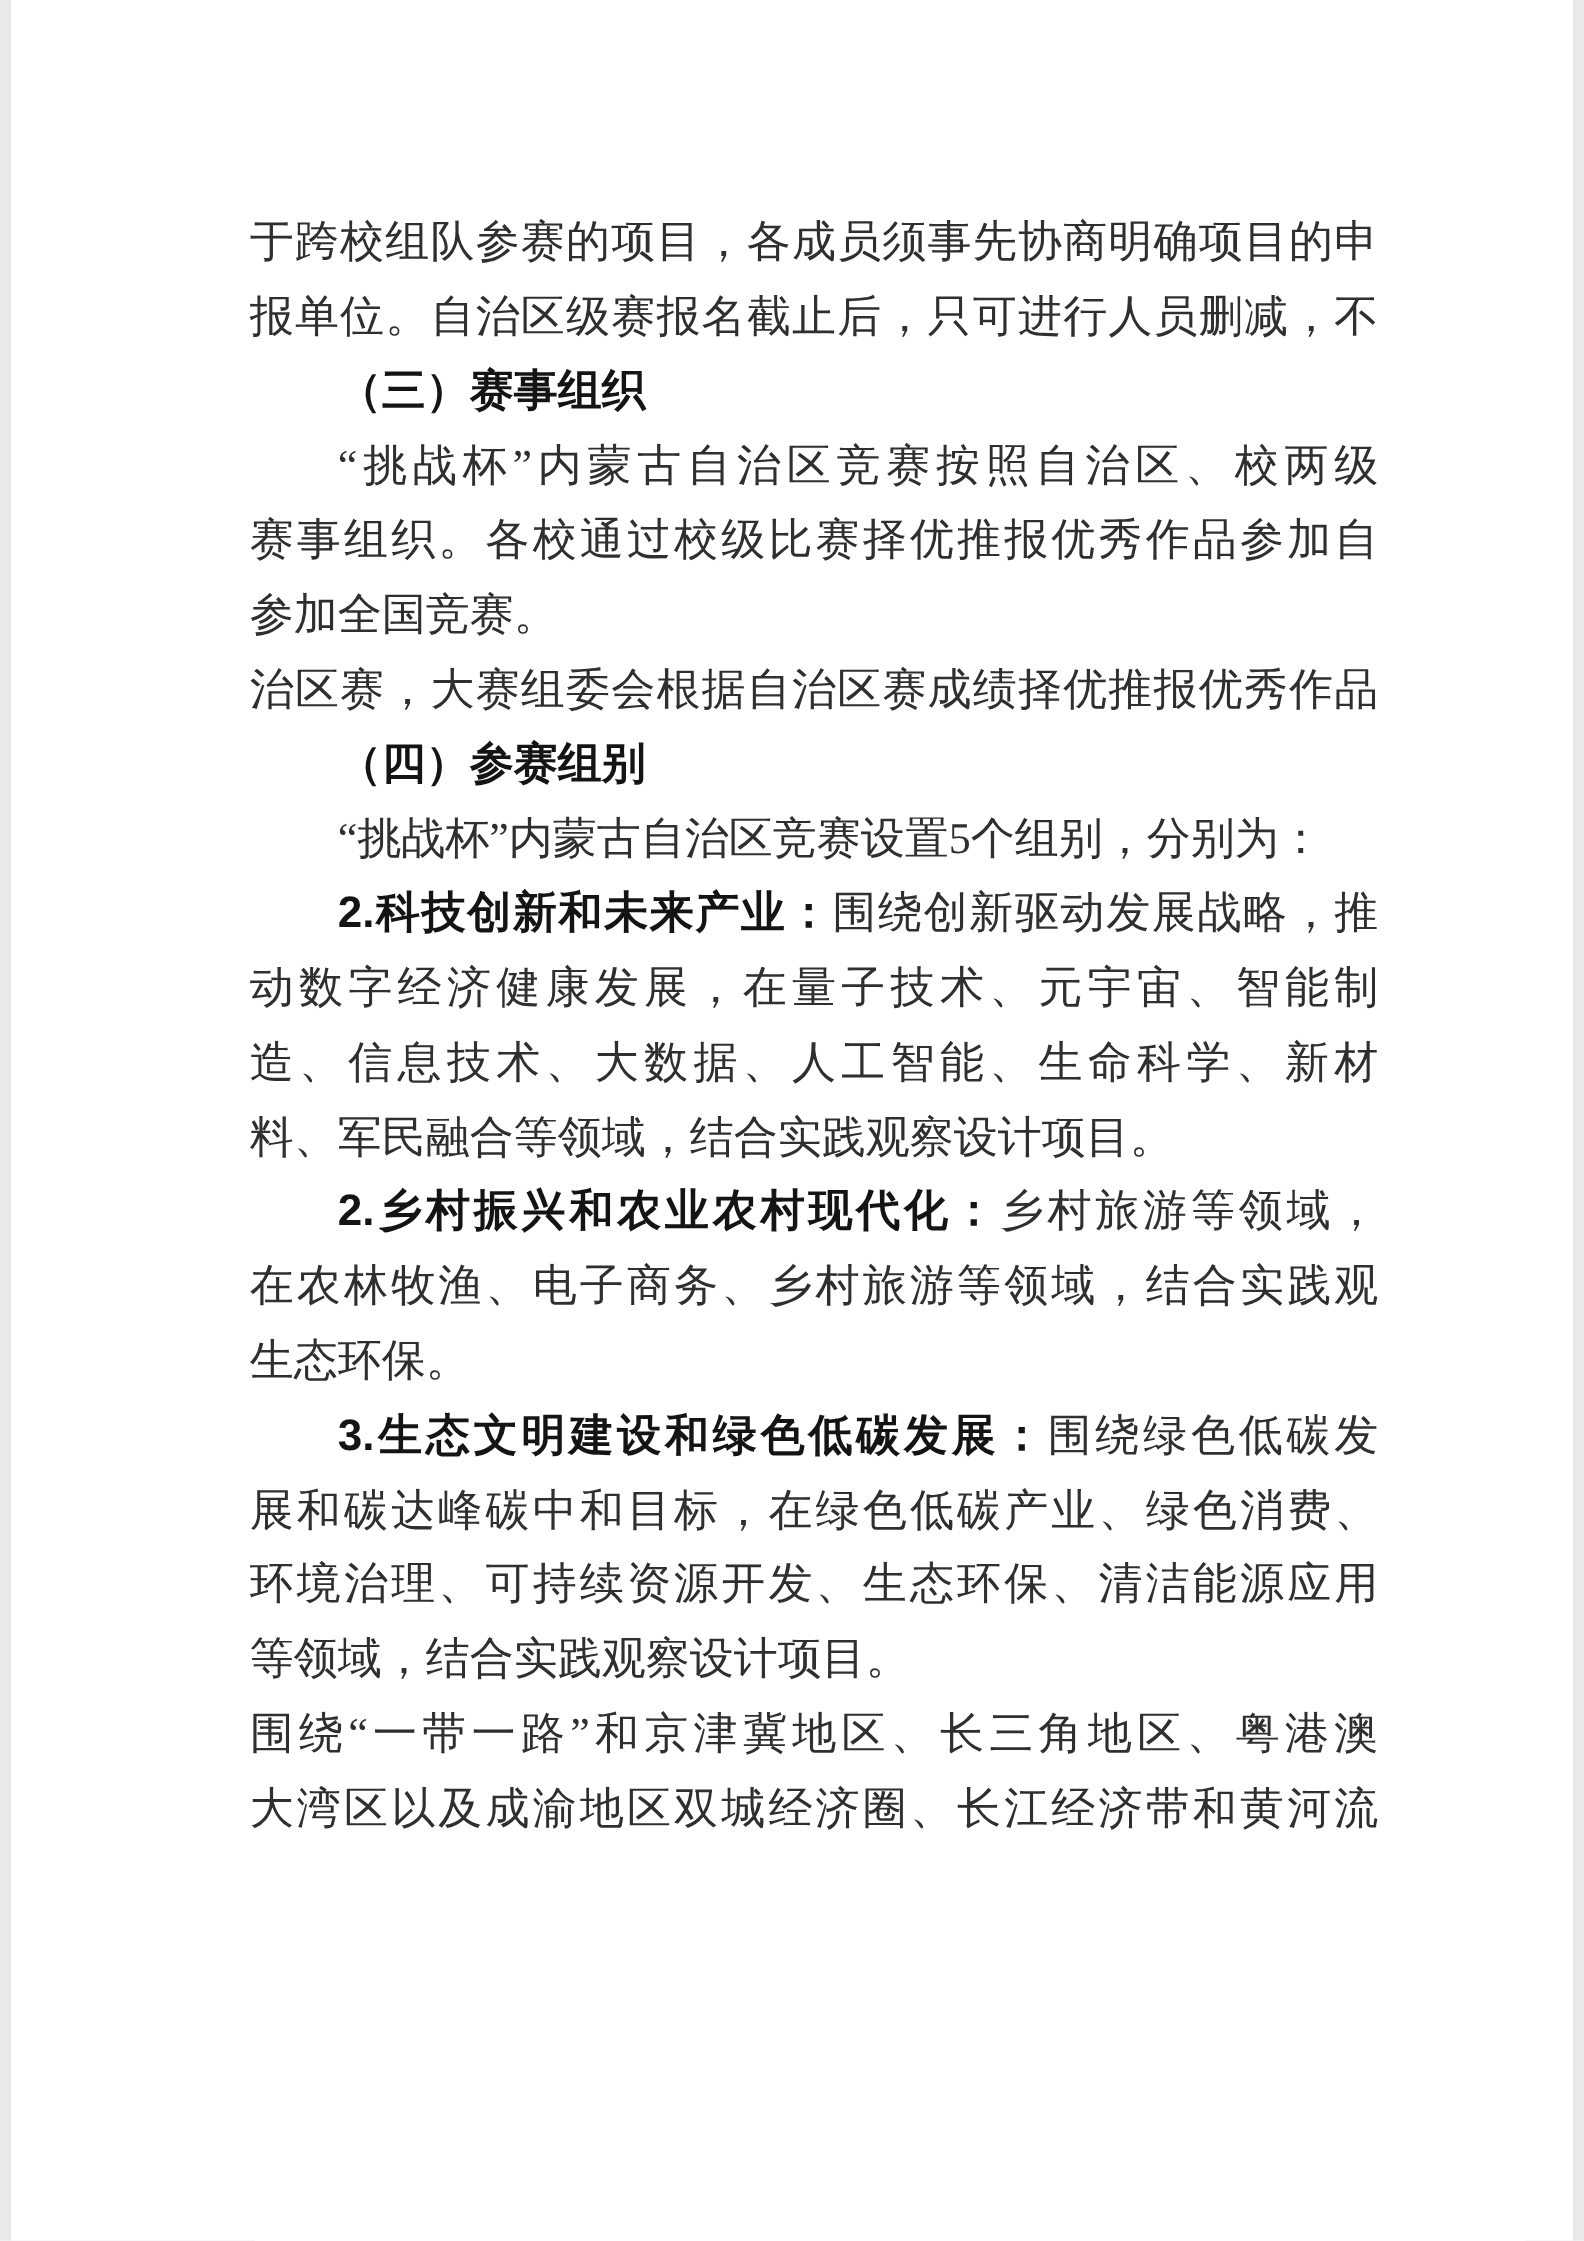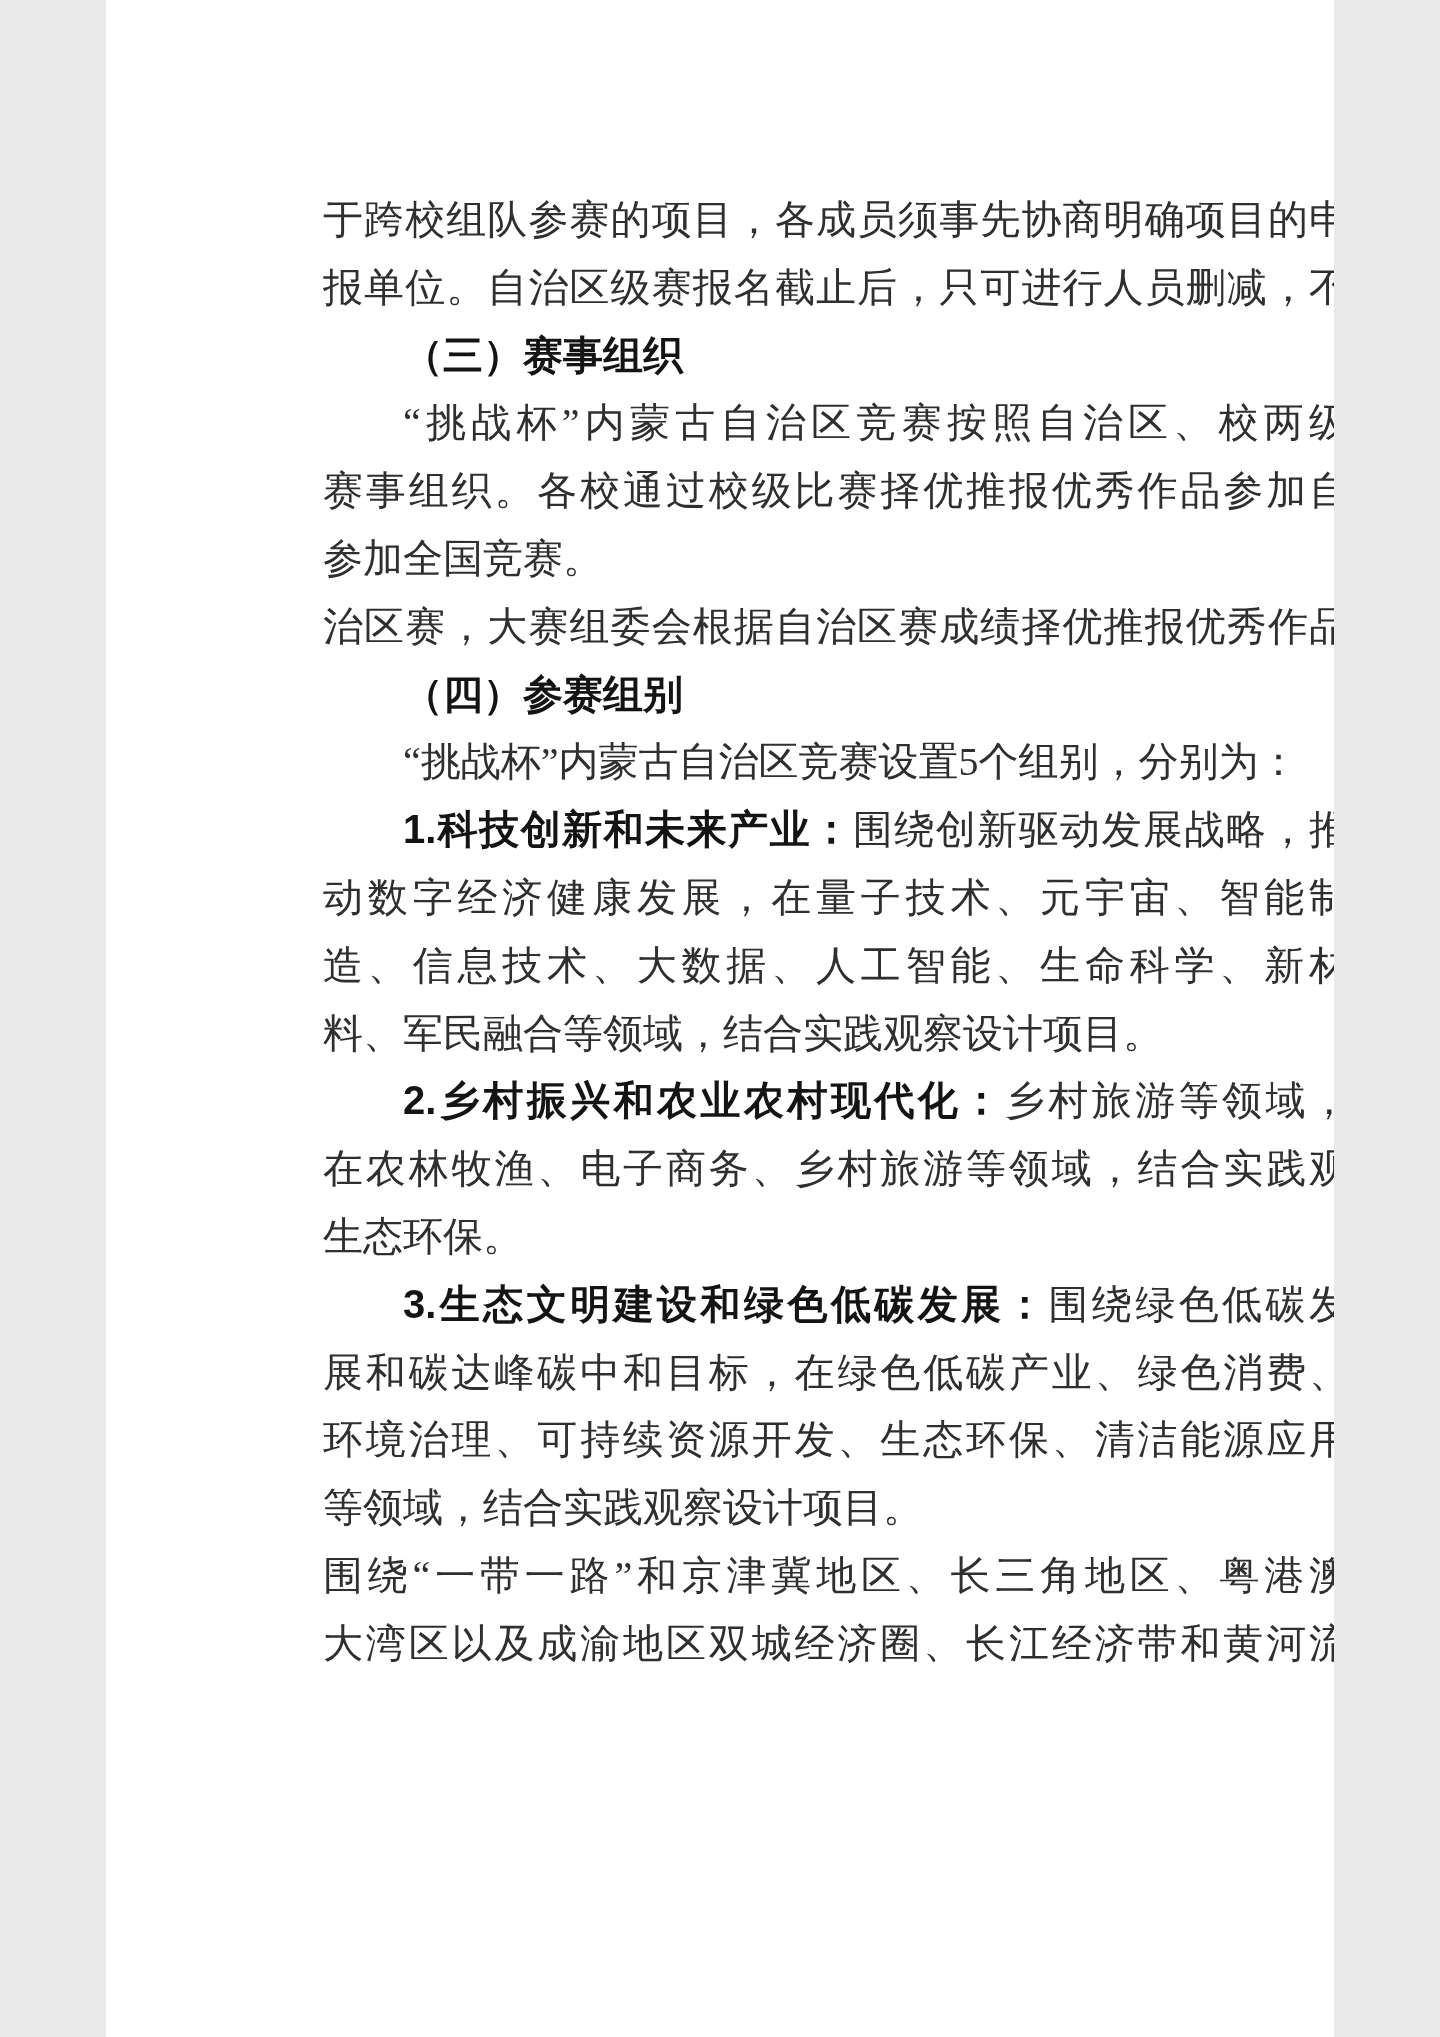--- a/index.html
+++ b/index.html
@@ -4,21 +4,21 @@
 <style>
   :root{
     --bg:#ffffff;
     --body-text:#2f2f2f;
     --heading-text:#141414;
   }
   html,body{margin:0;padding:0;}
   body{background:#e9e9e9;}
   .page{
     position:relative;
-    width:1228px;
+    width:1420px;
     height:2037px;
     margin:0 auto;
     background:var(--bg);
     overflow:hidden;
   }
   .text-block{
     position:absolute;
     left:217px;
     top:186px;
     width:1026px;
@@ -60,21 +60,21 @@
   <div class="text-block" id="text-block">
       <div class="line justify">于跨校组队参赛的项目，各成员须事先协商明确项目的申</div>
       <div class="line justify">报单位。自治区级赛报名截止后，只可进行人员删减，不</div>
       <div class="line indent heading">（三）赛事组织</div>
       <div class="line justify indent">“挑战杯”内蒙古自治区竞赛按照自治区、校两级</div>
       <div class="line justify">赛事组织。各校通过校级比赛择优推报优秀作品参加自</div>
       <div class="line">参加全国竞赛。</div>
       <div class="line justify">治区赛，大赛组委会根据自治区赛成绩择优推报优秀作品</div>
       <div class="line indent heading">（四）参赛组别</div>
       <div class="line indent">“挑战杯”内蒙古自治区竞赛设置5个组别，分别为：</div>
-      <div class="line justify indent"><span class="bold-prefix">1.科技创新和未来产业：</span><span>围绕创新驱动发展战略，推</span></div>
+      <div class="line justify indent"><span class="bold-prefix">2.科技创新和未来产业：</span><span>围绕创新驱动发展战略，推</span></div>
       <div class="line justify">动数字经济健康发展，在量子技术、元宇宙、智能制</div>
       <div class="line justify">造、信息技术、大数据、人工智能、生命科学、新材</div>
       <div class="line">料、军民融合等领域，结合实践观察设计项目。</div>
       <div class="line justify indent"><span class="bold-prefix">2.乡村振兴和农业农村现代化：</span><span>乡村旅游等领域，</span></div>
       <div class="line justify">在农林牧渔、电子商务、乡村旅游等领域，结合实践观</div>
       <div class="line">生态环保。</div>
       <div class="line justify indent"><span class="bold-prefix">3.生态文明建设和绿色低碳发展：</span><span>围绕绿色低碳发</span></div>
       <div class="line justify">展和碳达峰碳中和目标，在绿色低碳产业、绿色消费、</div>
       <div class="line justify">环境治理、可持续资源开发、生态环保、清洁能源应用</div>
       <div class="line">等领域，结合实践观察设计项目。</div>

